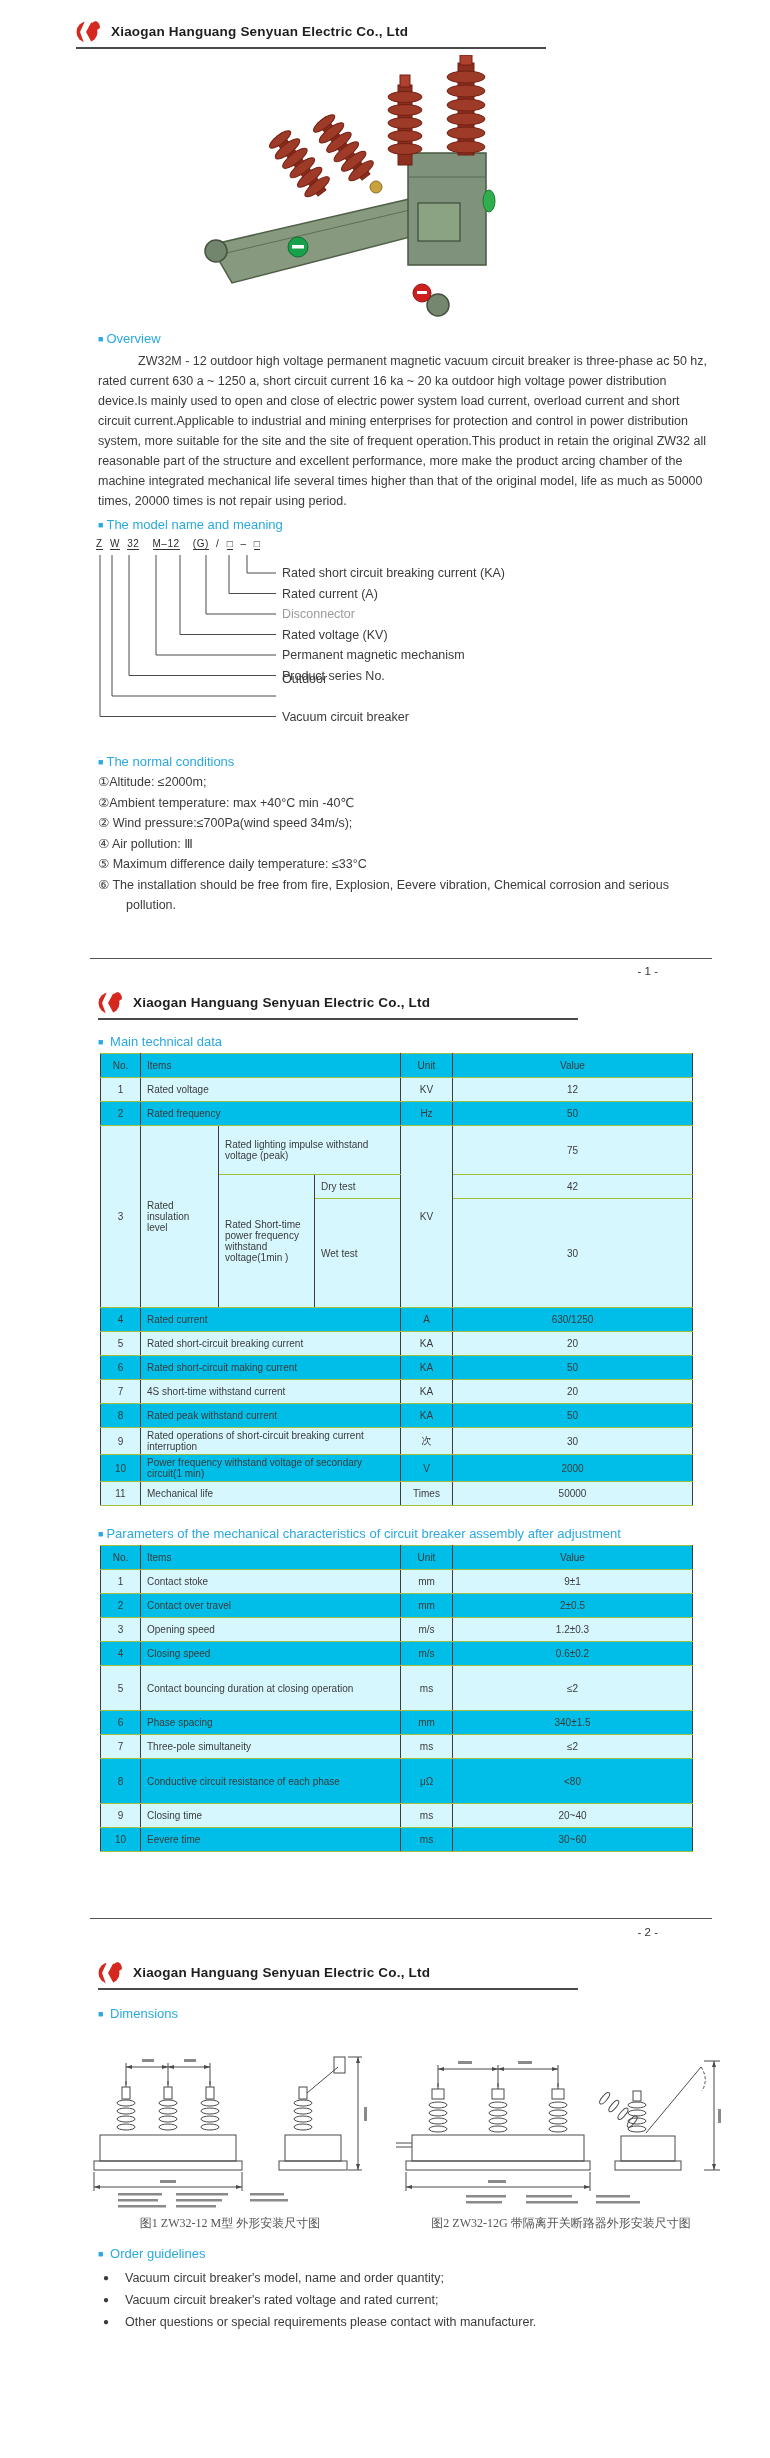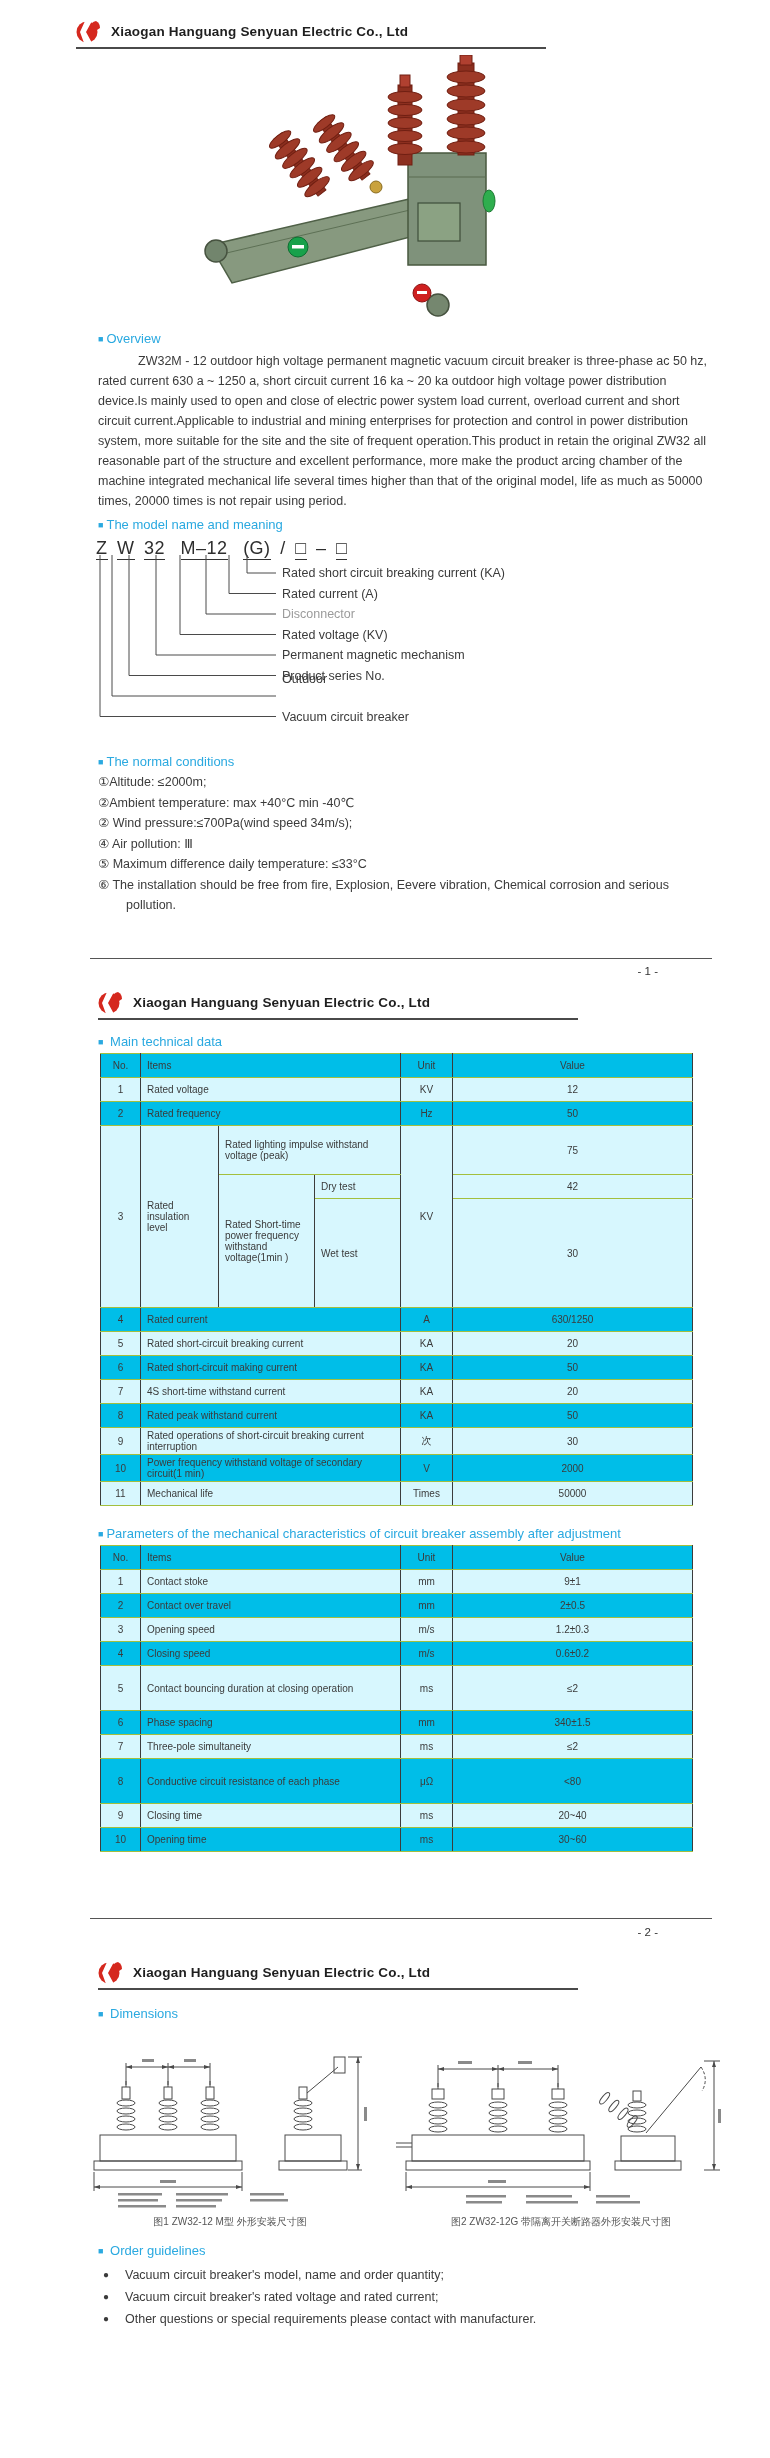--- a/index.html
+++ b/index.html
@@ -22,21 +22,21 @@
   .pN .hdr-rule{margin-left:90px;width:480px;}
 
   
   .sec{color:#2aa9e0;font-size:13px;margin-left:90px;}
   .sec .sq{font-size:9px;vertical-align:1px;margin-right:3px;}
 
   
   .photo{margin:6px 0 0 162px;width:345px;height:276px;}
   .para{margin:5px 0 0 90px;width:616px;font-size:12.5px;line-height:20px;text-indent:40px;}
   .diagram{position:relative;margin:6px 0 0 88px;width:610px;height:198px;font-size:12.5px;}
-  .code{position:absolute;left:0;top:0;font-size:18px;color:#2e2e2e;letter-spacing:.5px;}
+  .code{position:absolute;left:0;top:0;font-size:10px;color:#2e2e2e;letter-spacing:.5px;}
   .code .tok{display:inline-block;margin-right:4px;}
   .code .u{border-bottom:1px solid #333;}
   .dlines{position:absolute;left:0;top:17px;}
   .dlabel{position:absolute;left:186px;height:20px;line-height:20px;white-space:nowrap;color:#3b3b3b;}
   .dlabel.muted{color:#9b9b9b;}
   .conds{margin:3px 0 0 90px;width:618px;font-size:12.5px;line-height:20.5px;}
   .cond{padding-left:28px;text-indent:-28px;}
 
   
   .pgline{position:absolute;left:90px;width:622px;border-top:1px solid #555;}
@@ -52,21 +52,21 @@
   table.dt{border:1px solid #2f2f2f;}
   tr.c td{background:#00bee8;}
   tr.l td{background:#d7f7fe;}
   td.tc{text-align:center;}
   td.tl{text-align:left;}
   .sec2{margin-top:20px;}
 
   
   .figs{display:flex;gap:16px;margin:20px 0 0 72px;}
   .fig{display:flex;flex-direction:column;align-items:center;}
-  .figcap{font-size:10px;color:#555;margin-top:2px;white-space:nowrap;}
+  .figcap{font-size:12px;color:#555;margin-top:2px;white-space:nowrap;font-family:Liberation Serif, serif;}
   .order-items{margin:6px 0 0 95px;font-size:12.5px;line-height:22px;}
   .order-item{display:flex;}
   .order-item .dot{width:22px;font-size:10px;line-height:22px;}
   svg{display:block;}
 </style>
 </head>
 <body>
 
 <div class="page p1" id="page-1">
   <div class="hdr">
@@ -366,21 +366,21 @@
       <td class="tc">&lt;80</td>
     </tr>
     <tr class="l">
       <td class="tc">9</td>
       <td class="tl">Closing time</td>
       <td class="tc">ms</td>
       <td class="tc">20~40</td>
     </tr>
     <tr class="c">
       <td class="tc">10</td>
-      <td class="tl">Opening time</td>
+      <td class="tl">Eevere time</td>
       <td class="tc">ms</td>
       <td class="tc">30~60</td>
     </tr>
   </tbody>
     </table>
 
   <div class="pgline"></div>
   <div class="pgnum">- 2 -</div>
 </div>
 

